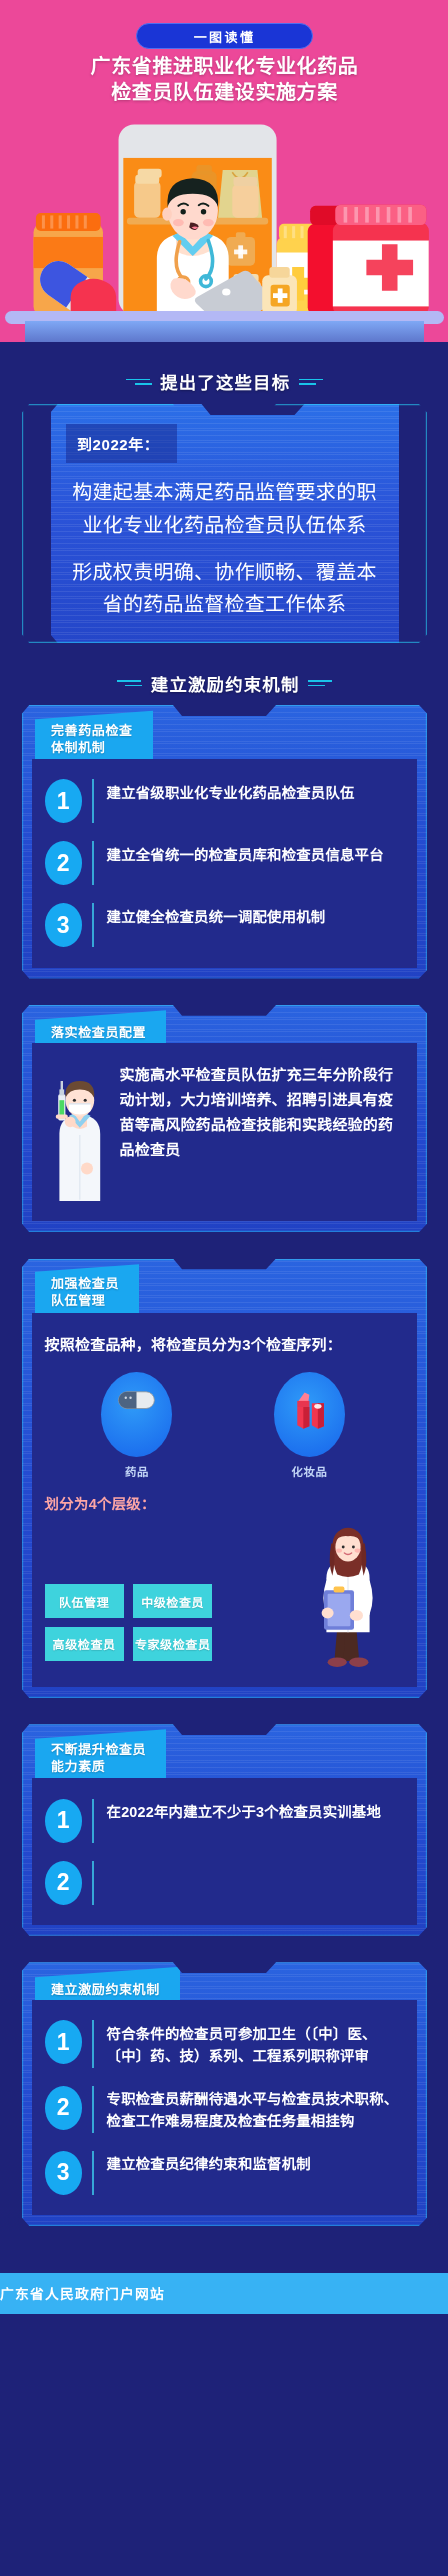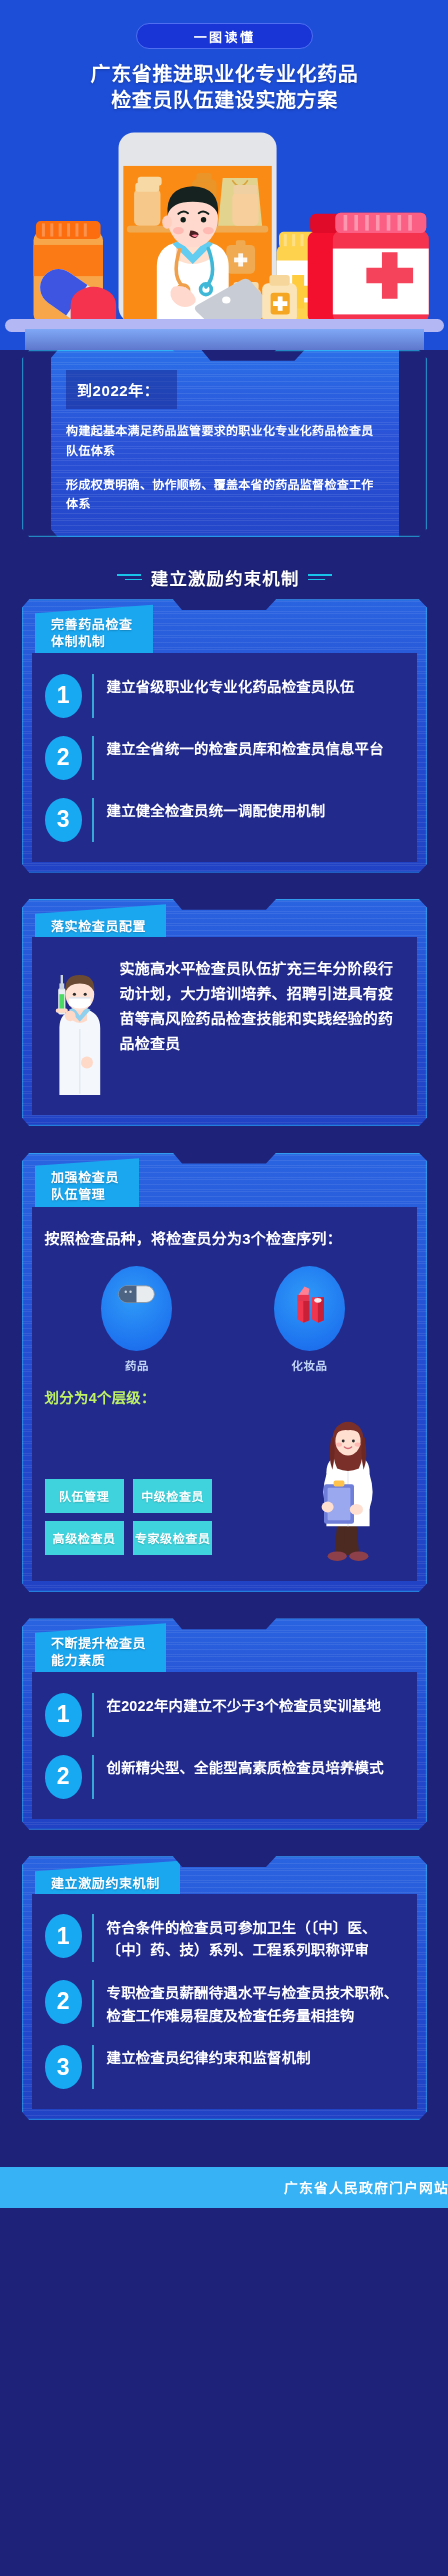--- a/index.html
+++ b/index.html
@@ -17,39 +17,39 @@
     min-height: 2576px;
     background: #1e2278;
     overflow: hidden;
   }
 
   
   .hero {
     position: relative;
     width: 449px;
     padding-top: 23px;
-    background: #1d4ed8;
+    background: #ec4899;
   }
   .badge-wrap { display: flex; justify-content: center; }
   .badge {
     width: 177px;
     height: 26px;
     border-radius: 13px;
     background: #1a35d6;
     border: 0.6px solid #4f6ff0;
     display: flex;
     align-items: center;
     justify-content: center;
     letter-spacing: 2.4px;
     color: #ffffff;
     font-size: 13px;
     font-weight: bold;
   }
   .hero-title {
-    margin-top: 12px;
+    margin-top: 4px;
     text-align: center;
     color: #ffffff;
     font-size: 20px;
     font-weight: bold;
     line-height: 1.32;
     letter-spacing: 0.6px;
     padding: 0 10.8px;
     text-shadow: 0 1.2px 3px rgba(0,0,0,.25);
   }
   .hero-title .l2 { display: block; }
@@ -153,25 +153,26 @@
     background: rgba(20,30,130,.45);
     color: #ffffff;
     font-size: 15px;
     font-weight: bold;
     padding: 8.4px 18px 9.6px 10.8px;
     letter-spacing: 0.6px;
     margin-bottom: 13px;
   }
   .goal-line {
     color: #ffffff;
-    font-size: 12px;
-    font-weight: bold;
+    font-size: 20px;
+    font-weight: normal;
     line-height: 1.62;
     letter-spacing: 0.3px;
     margin-bottom: 14.4px;
+    text-align: center;
   }
   .goal-line:last-child { margin-bottom: 2.4px; }
 
   
   .measures { margin-top: 3.6px; }
 
   .group {
     position: relative;
     width: 405px;
     margin: 0 auto 15.6px;
@@ -311,21 +312,21 @@
   .cat .cname {
     margin-top: 6px;
     color: #cfe3ff;
     font-size: 11.4px;
     font-weight: bold;
     letter-spacing: 0.6px;
     opacity: .92;
   }
 
   .levels-title {
-    color: #bef264;
+    color: #fca5a5;
     font-size: 14.4px;
     font-weight: bold;
     margin: 13px 0 9.6px;
     letter-spacing: 0.3px;
   }
   .levels {
     display: grid;
     grid-template-columns: 79px 79px;
     gap: 8.4px 9.6px;
     margin-bottom: 6px;
@@ -346,21 +347,21 @@
   .levels-wrap .fig2 { flex: 0 0 96px; margin-left: auto; align-self: flex-end; }
   .levels-wrap .fig2 svg { display: block; }
 
   
   .footer {
     width: 449px;
     height: 41px;
     background: #37b2f4;
     display: flex;
     align-items: center;
-    justify-content: flex-end;
+    justify-content: flex-start;
     color: #ffffff;
     font-size: 13.8px;
     font-weight: bold;
     letter-spacing: 1.2px;
     margin-top: 36px;
   }
 </style>
 </head>
 <body>
 
@@ -502,20 +503,31 @@
       </svg>
     </div>
 
     <div class="shelf">
       <div class="top"></div>
       <div class="body"></div>
     </div>
   </section>
 
   <section>
+    <div class="sec-head">
+      <span class="dashes l">
+          <i></i>
+          <i></i>
+        </span>
+      <h2>提出了这些目标</h2>
+      <span class="dashes r">
+          <i></i>
+          <i></i>
+        </span>
+    </div>
 
     <div class="panel-outline">
       <div class="panel">
         <div class="year-chip">到2022年：</div>
         <p class="goal-line">构建起基本满足药品监管要求的职业化专业化药品检查员队伍体系</p>
         <p class="goal-line">形成权责明确、协作顺畅、覆盖本省的药品监督检查工作体系</p>
       </div>
     </div>
   </section>
 
@@ -701,21 +713,20 @@
         </div>
         <div class="inner">
           <div class="row">
             <div class="num">1</div>
             <div class="divider"></div>
             <div class="row-text">在2022年内建立不少于3个检查员实训基地</div>
           </div>
           <div class="row">
             <div class="num">2</div>
             <div class="divider"></div>
-            <div class="row-text">创新精尖型、全能型高素质检查员培养模式</div>
           </div>
         </div>
       </div>
     </div>
 
     <div class="group">
       <div class="group-bg">
         <div class="ribbon one-line">
           <span>建立激励约束机制</span>
         </div>

